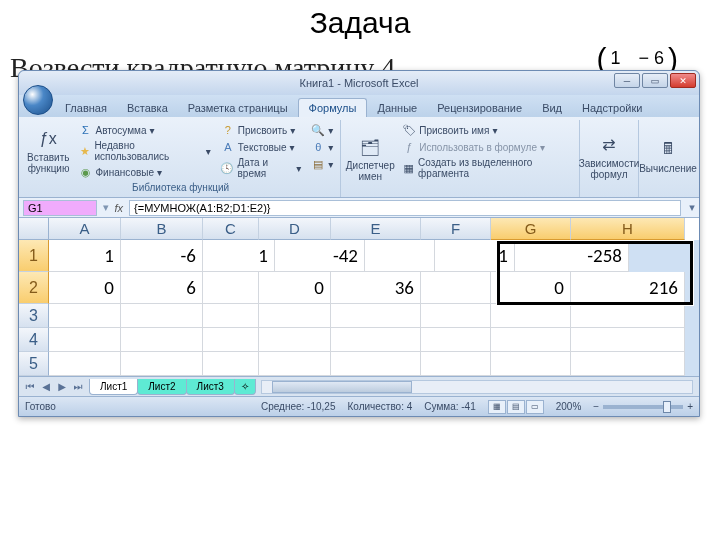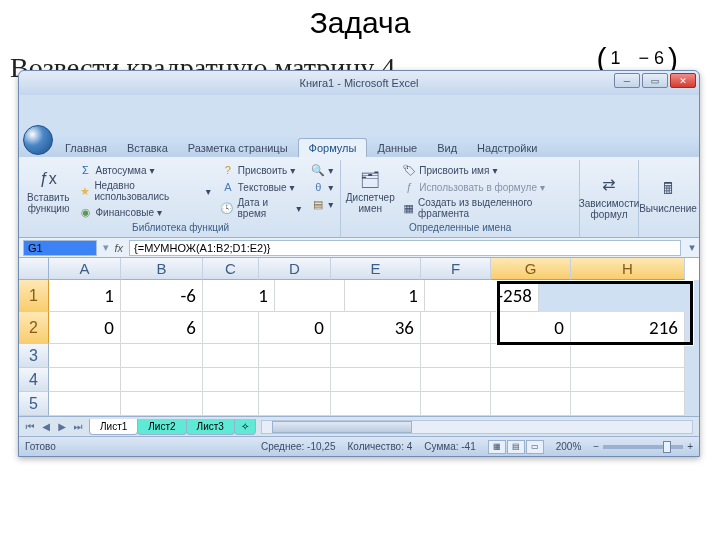--- a/index.html
+++ b/index.html
@@ -9,37 +9,37 @@
   .matrix .paren { font-size: 30px; line-height: 18px; }
   .matrix .mvals { display: inline-flex; gap: 18px; padding: 0 4px; }
   .slide-partial { position: absolute; left: 10px; top: 52px; font-size: 28px; color: #222; font-family: serif; }
 
   .excel-window { position: absolute; left: 18px; top: 70px; width: 682px; border: 1px solid #6d8bb3; border-radius: 6px 6px 0 0; background: #cfe0f3; box-shadow: 0 2px 6px rgba(0,0,0,0.3); }
   .titlebar { height: 24px; background: linear-gradient(#e4ecf7, #c4d6ed); display: flex; align-items: center; justify-content: center; position: relative; font-size: 11px; color: #3a4b66; border-radius: 6px 6px 0 0; }
   .win-controls { position: absolute; right: 3px; top: 2px; display: flex; gap: 2px; }
   .win-btn { width: 26px; height: 15px; font-size: 9px; border: 1px solid #6f85a3; background: linear-gradient(#e6edf7,#c4d4e8); display: flex; align-items: center; justify-content: center; border-radius: 2px; cursor: pointer; }
   .win-btn.close { background: linear-gradient(#f08b8b,#d43c2e); color: #fff; border-color: #a02b20; }
 
-  .ribbon-tabs { display: flex; align-items: flex-end; height: 22px; background: linear-gradient(#cfe0f3,#bcd2ea); padding-left: 36px; font-size: 11px; position: relative; margin-top: 40px; }
+  .ribbon-tabs { display: flex; align-items: flex-end; height: 22px; background: linear-gradient(#cfe0f3,#bcd2ea); padding-left: 36px; font-size: 11px; position: relative; }
   .orb { position: absolute; left: 4px; top: -10px; width: 30px; height: 30px; border-radius: 50%; background: radial-gradient(circle at 30% 30%, #fff, #4a87c7 40%, #1c4f8a); border: 1px solid #1c4f8a; }
   .rtab { padding: 3px 10px 3px; color: #3a4b66; cursor: pointer; border-radius: 3px 3px 0 0; }
   .rtab.active { background: #e8f0fa; border: 1px solid #9ab2d0; border-bottom: none; color: #1c4f8a; }
 
   .ribbon { background: linear-gradient(#eaf1fa, #d3e1f1); border-bottom: 1px solid #9ab2d0; display: flex; padding: 3px 2px 0; font-size: 10px; }
   .rgroup { border-right: 1px solid #b5c8df; padding: 2px 5px 1px; display: flex; flex-direction: column; }
   .rgroup-body { display: flex; flex: 1; gap: 6px; }
   .rgroup-label { text-align: center; color: #3a5e87; font-size: 10px; padding: 2px 0 3px; }
   .bigbtn { display: flex; flex-direction: column; align-items: center; justify-content: center; width: 48px; cursor: pointer; color: #3a4b66; gap: 2px; }
   .bigbtn .ico { width: 22px; height: 22px; display: flex; align-items: center; justify-content: center; font-size: 16px; }
   .minibtn { display: flex; align-items: center; gap: 3px; cursor: pointer; color: #3a4b66; padding: 1px 2px; }
   .minibtn .ico { width: 14px; height: 14px; display: inline-flex; align-items: center; justify-content: center; font-size: 11px; }
   .stack { display: flex; flex-direction: column; gap: 1px; }
 
   .formula-bar { background: #e8f0fa; border-bottom: 1px solid #9ab2d0; display: flex; align-items: center; height: 20px; font-size: 11px; }
-  .name-box { width: 74px; border: 1px solid #a9bfd8; background: #3b82f6; padding: 1px 4px; margin: 2px 4px; }
+  .name-box { width: 74px; border: 1px solid #a9bfd8; background: #f0abfc; padding: 1px 4px; margin: 2px 4px; }
   .fb-sep { color: #7f95b2; padding: 0 2px; }
   .fx-label { font-style: italic; color: #555; padding: 0 4px; }
   .fb-input { flex: 1; background: #fff; border: 1px solid #a9bfd8; padding: 1px 4px; margin: 2px 4px 2px 2px; }
   .fb-expand { width: 14px; text-align: center; color: #5a7296; cursor: pointer; }
 
   .grid-area { display: flex; background: #fff; }
   .corner { width: 30px; height: 22px; background: linear-gradient(#f3f6fb,#d6e1ef); border-right: 1px solid #9ab2d0; border-bottom: 1px solid #9ab2d0; }
   .col-headers { display: flex; flex: 1; }
   .colh { height: 22px; background: linear-gradient(#f3f6fb,#d6e1ef); border-right: 1px solid #c4d1e1; border-bottom: 1px solid #9ab2d0; display: flex; align-items: center; justify-content: center; font-size: 15px; color: #3a5e87; }
   .colh.sel { background: linear-gradient(#fde8b4,#f9cd6e); color: #845b1a; border-bottom-color: #d89a2f; }
@@ -98,20 +98,21 @@
     </div>
   </div>
 
   <div class="ribbon-tabs">
     <div class="orb"></div>
     <div class="rtab">Главная</div>
     <div class="rtab">Вставка</div>
     <div class="rtab">Разметка страницы</div>
     <div class="rtab active">Формулы</div>
     <div class="rtab">Данные</div>
+    <div class="rtab">Рецензирование</div>
     <div class="rtab">Вид</div>
     <div class="rtab">Надстройки</div>
   </div>
 
   <div class="ribbon">
     <div class="rgroup">
       <div class="rgroup-body">
         <div class="bigbtn">
           <span class="ico">ƒx</span>
           <span style="white-space:pre-line;text-align:right;line-height:1.1">Вставить
@@ -145,21 +146,20 @@
         </div>
         <div class="stack">
           <div class="minibtn"><span class="ico">🏷</span><span>Присвоить имя</span> ▾</div>
           <div class="minibtn" style="opacity:0.55"><span class="ico">ƒ</span><span>Использовать в формуле</span> ▾</div>
           <div class="minibtn">
               <span class="ico">▦</span>
               <span>Создать из выделенного фрагмента</span>
             </div>
         </div>
       </div>
-      <div class="rgroup-label">Определенные имена</div>
     </div>
 
     <div class="rgroup">
       <div class="rgroup-body">
         <div class="bigbtn">
           <span class="ico">⇄</span>
           <span style="white-space:pre-line;text-align:center;line-height:1.1">Зависимости
 формул</span>
         </div>
       </div>
@@ -197,20 +197,21 @@
           <div class="colh sel" style="width: 80px;">G</div>
           <div class="colh sel" style="width: 114px;">H</div>
         </div>
     </div>
     <div class="rows" id="rows">
         <div class="row row1">
           <div class="rowh sel">1</div>
           <div class="cell num" style="width: 72px;">1</div>
           <div class="cell num" style="width: 82px;">-6</div>
           <div class="cell num" style="width: 72px;">1</div>
+          <div class="cell num" style="width: 90px;">-42</div>
           <div class="cell " style="width: 70px;"></div>
           <div class="cell num" style="width: 80px;">1</div>
           <div class="cell num" style="width: 114px;">-258</div>
         </div>
         <div class="row row2">
           <div class="rowh sel">2</div>
           <div class="cell num" style="width: 72px;">0</div>
           <div class="cell num" style="width: 82px;">6</div>
           <div class="cell " style="width: 56px;"></div>
           <div class="cell num" style="width: 72px;">0</div>

